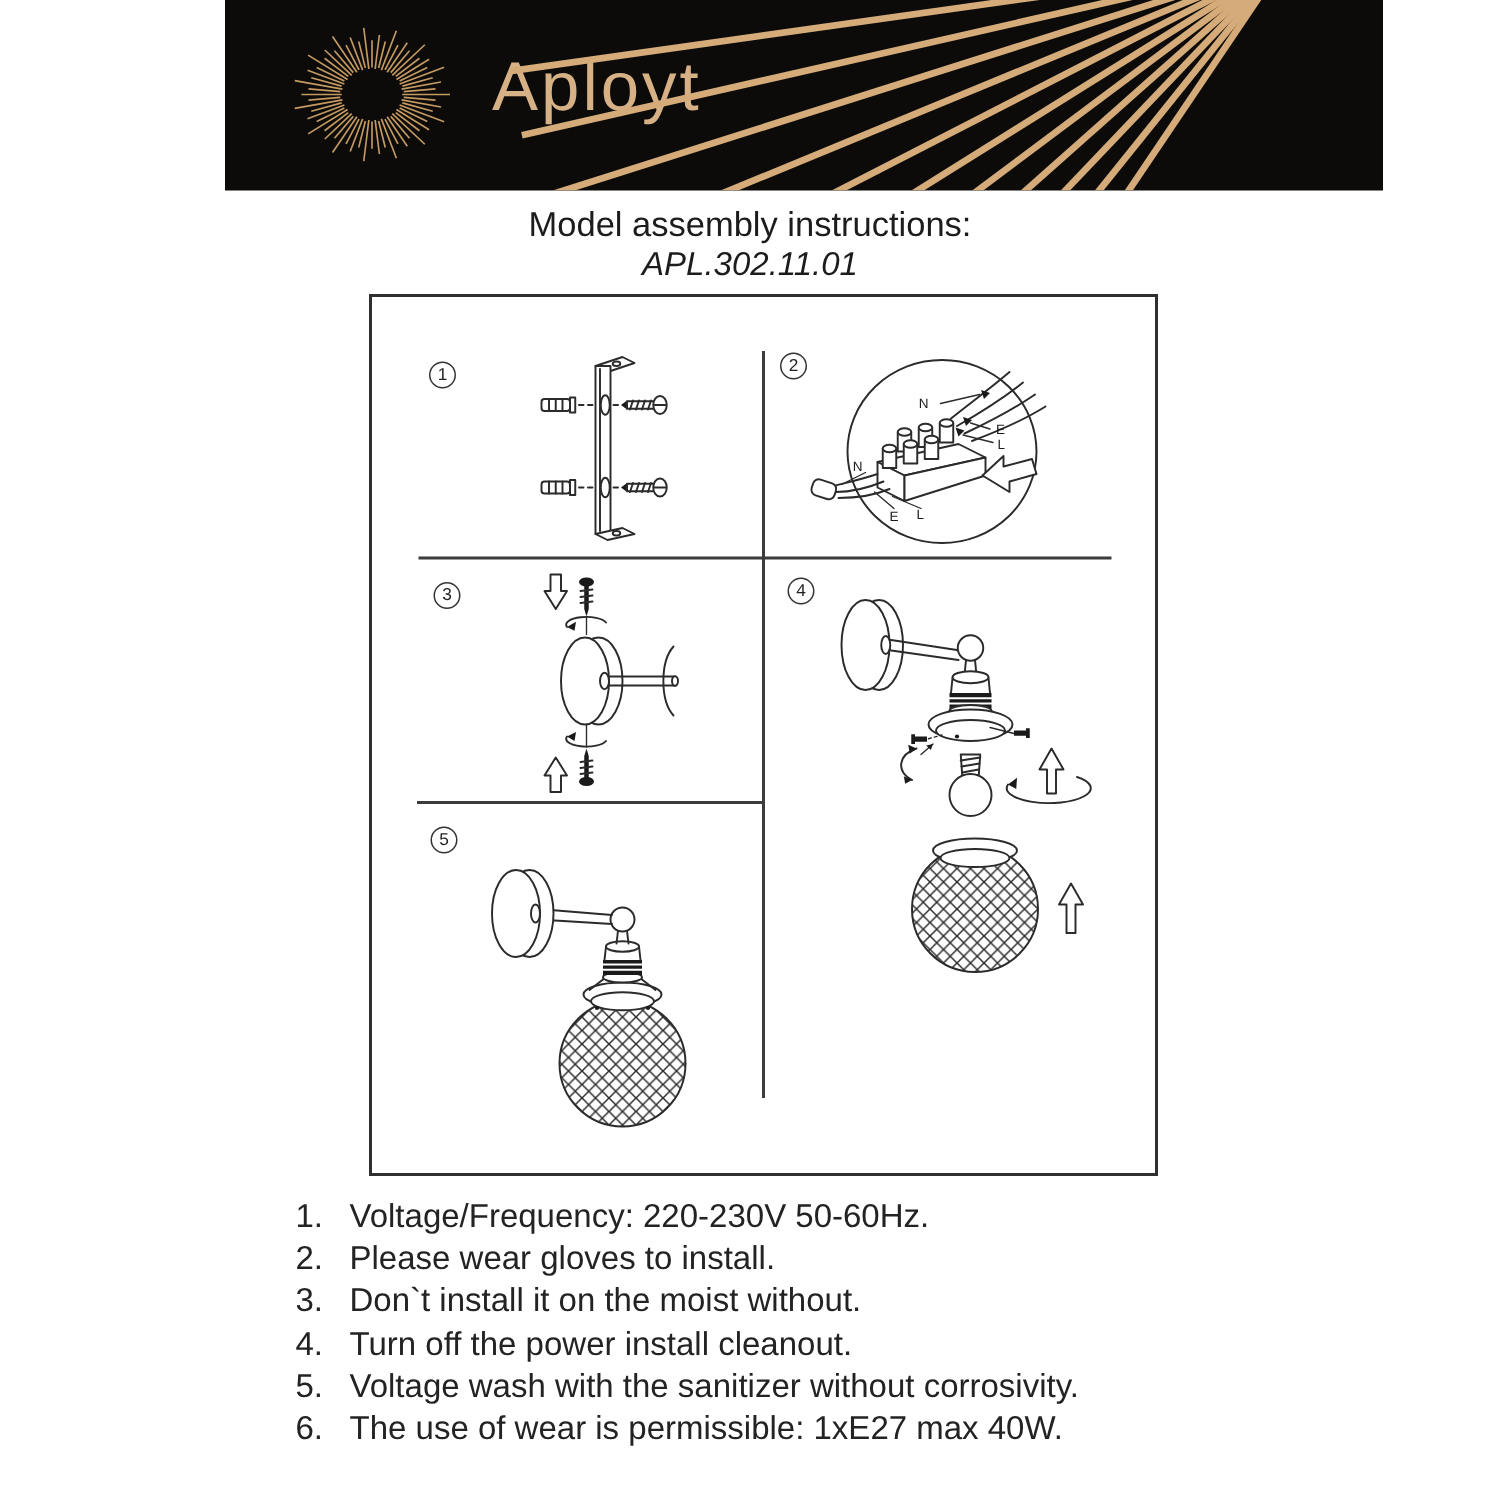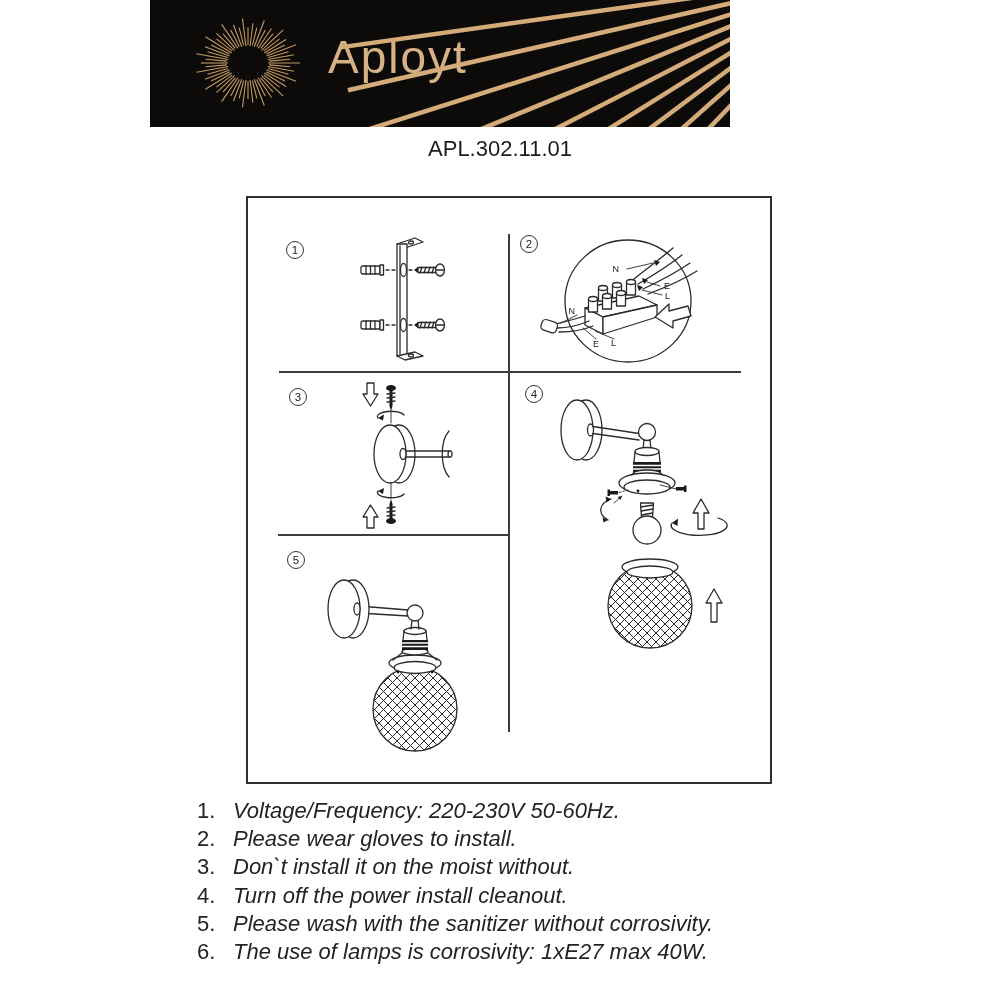--- a/index.html
+++ b/index.html
@@ -1,47 +1,47 @@
 <!DOCTYPE html>
 <html><head>
 <meta charset="utf-8">
 <style>
   html,body{margin:0;padding:0;background:#ffffff;}
   .page{position:relative;width:1000px;height:1000px;background:#fff;overflow:hidden;
         font-family:"Liberation Sans",sans-serif;}
   
-  .brand-bar{position:absolute;left:150px;top:0;width:580px;height:127px;background:#0c0b09;overflow:hidden;}
+  .brand-bar{position:absolute;left:150px;top:0;width:772px;height:127px;background:#0c0b09;overflow:hidden;}
   .brand-name{position:absolute;left:178px;top:30px;font-size:46px;font-weight:300;
               letter-spacing:2px;color:#d6b185;}
   .burst-svg{position:absolute;left:46px;top:11px;}
   .fan-svg{position:absolute;left:0;top:0;}
   
   .title-block{position:absolute;left:0;top:136px;width:1000px;text-align:center;color:#1c1c1c;}
   .title-line1{font-size:23px;line-height:27px;}
-  .title-line2{font-size:22px;line-height:25px;}
+  .title-line2{font-size:22px;line-height:25px;font-style:italic;}
   
   .board{position:absolute;left:246px;top:196px;width:526px;height:588px;
          border:2px solid #2f2f2f;background:#fff;box-sizing:border-box;}
   .vdiv{position:absolute;left:260px;top:36px;width:2px;height:498px;background:#3c3c3c;}
   .hdiv1{position:absolute;left:31px;top:173px;width:462px;height:2px;background:#3c3c3c;}
   .hdiv2{position:absolute;left:30px;top:336px;width:232px;height:2px;background:#3c3c3c;}
   .badge{position:absolute;width:18px;height:18px;border:1.5px solid #333;border-radius:50%;
          background:#fff;color:#222;font-size:11.5px;display:flex;align-items:center;
          justify-content:center;transform:translate(-50%,-50%);box-sizing:border-box;}
   .panel-svg{position:absolute;}
   .s{stroke:#2b2b2b;stroke-width:1.3;fill:none;stroke-linecap:round;stroke-linejoin:round;}
   .sw{fill:#fff;}
   .sb{fill:#1a1a1a;stroke:none;}
   .lbl{font-family:"Liberation Sans",sans-serif;font-size:9px;fill:#1a1a1a;}
   .thin{stroke-width:0.9;}
   
   .instr{position:absolute;left:197px;top:797px;width:660px;color:#232323;font-size:22px;}
   .instr-row{display:flex;line-height:28.2px;}
   .instr-num{width:36px;flex:0 0 36px;}
-  .instr-text{flex:1;font-style:italic;}
+  .instr-text{flex:1;}
 </style>
 </head>
 <body>
 
 <div class="page">
 
   <header class="brand-bar">
     <svg id="burst" class="burst-svg" width="104" height="104" viewBox="0 0 104 104">
         <line x1="72.16" y1="52" x2="104.64000000000001" y2="52" stroke="#c49a63" stroke-width="1.1"></line>
         <line x1="73.16342593343686" y1="53.88673876198114" x2="94.32685186687371" y2="55.77347752396229" stroke="#c49a63" stroke-width="1.1"></line>
@@ -114,20 +114,21 @@
         <line x1="693.1273266538101" y1="-17.581130300735133" x2="264.0149899986585" y2="250.55801740126657" stroke="#d4ab79" stroke-width="4.5"></line>
         <line x1="692.5481707739218" y1="-18.600629021178282" x2="242.5034858885253" y2="212.6909220705209" stroke="#d4ab79" stroke-width="4.5"></line>
         <line x1="692.0563555294276" y1="-19.66501473109616" x2="224.2360625215972" y2="173.15659570214262" stroke="#d4ab79" stroke-width="4.5"></line>
         <line x1="691.6553306508987" y1="-20.766821529493782" x2="209.3408527476675" y2="132.23234319023098" stroke="#d4ab79" stroke-width="4.5"></line>
         <line x1="691.3479090397221" y1="-21.89832103332746" x2="197.9223357611071" y2="90.205218762123" stroke="#d4ab79" stroke-width="4.5"></line>
         <line x1="691.136247037618" y1="-23.05157658655908" x2="190.06060425438352" y2="47.37001249923419" stroke="#d4ab79" stroke-width="4.5"></line>
       </svg>
   </header>
 
   <div class="title-block">
+    <div class="title-line1">Model assembly instructions:</div>
     <div class="title-line2">APL.302.11.01</div>
   </div>
 
   <div class="board">
     <div class="vdiv"></div>
     <div class="hdiv1"></div>
     <div class="hdiv2"></div>
 
     <span class="badge" style="left:47px;top:52px">1</span>
     <span class="badge" style="left:281px;top:46px">2</span>
@@ -385,21 +386,21 @@
     <div class="instr-row">
       <span class="instr-num">3.</span>
       <span class="instr-text">Don`t install it on the moist without.</span>
     </div>
     <div class="instr-row">
       <span class="instr-num">4.</span>
       <span class="instr-text">Turn off the power install cleanout.</span>
     </div>
     <div class="instr-row">
       <span class="instr-num">5.</span>
-      <span class="instr-text">Please wash with the sanitizer without corrosivity.</span>
+      <span class="instr-text">Voltage wash with the sanitizer without corrosivity.</span>
     </div>
     <div class="instr-row">
       <span class="instr-num">6.</span>
-      <span class="instr-text">The use of lamps is corrosivity: 1xE27 max 40W.</span>
+      <span class="instr-text">The use of wear is permissible: 1xE27 max 40W.</span>
     </div>
   </div>
 
 </div>
 
 </body></html>

